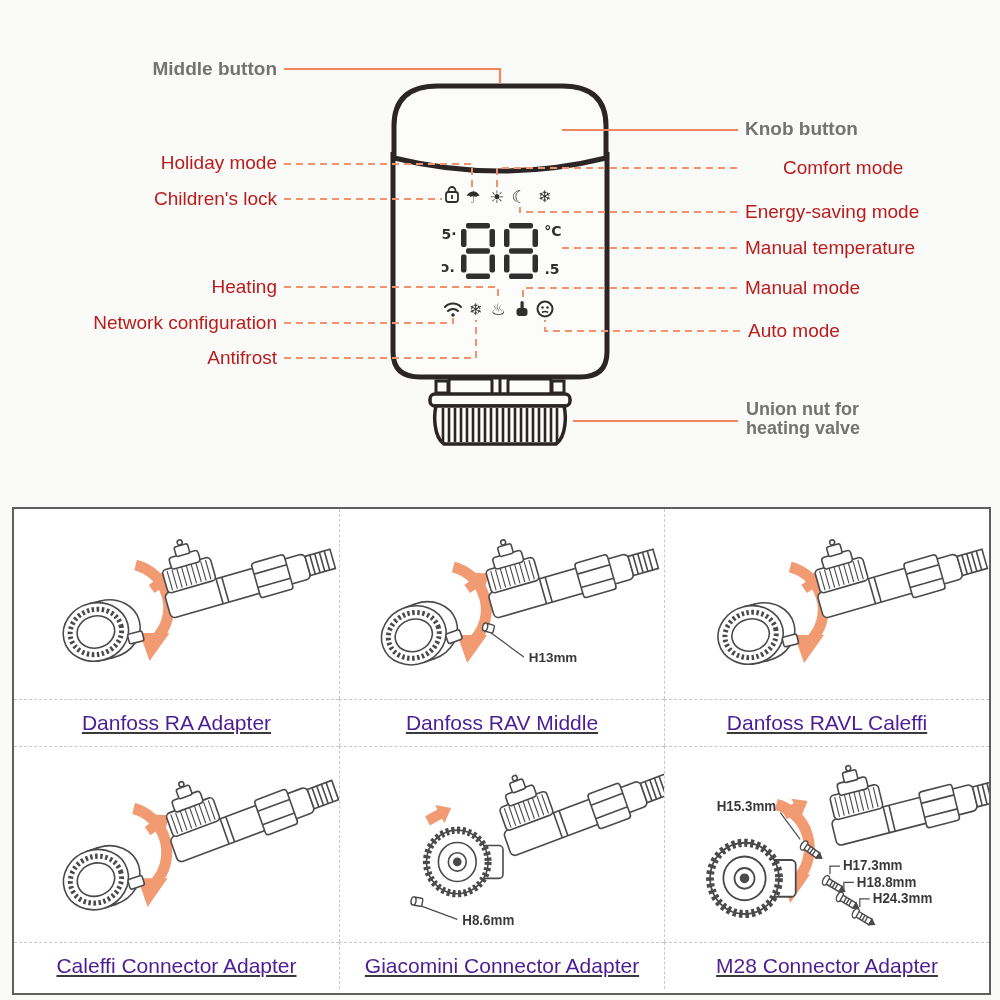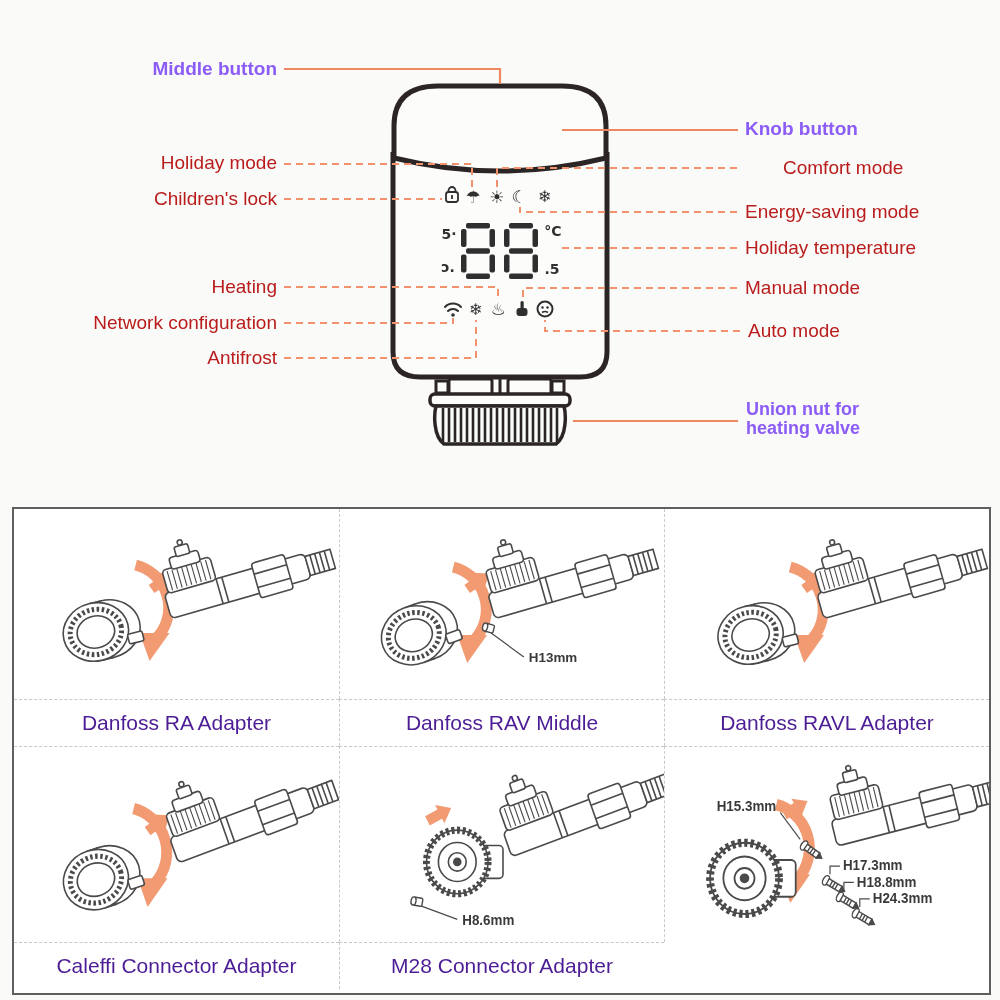--- a/index.html
+++ b/index.html
@@ -5,26 +5,26 @@
   html,body{margin:0;padding:0}
   body{
     width:1000px;height:1000px;position:relative;overflow:hidden;
     background:#FAFAF8;color:#3A3A3A;
     font-family:"Liberation Sans",sans-serif;
   }
   .top-section{position:absolute;left:0;top:0;width:1000px;height:503px}
   .top-section svg{position:absolute;left:0;top:0}
   .lbl{position:absolute;font-size:19px;line-height:22px;white-space:nowrap;color:#b91c1c}
   .lbl.left{text-align:right}
-  .accent{color:#8b5cf6;font-weight:700}
+  .accent{color:#737373;font-weight:700}
   .union-lbl{position:absolute;font-size:18px;line-height:19px;white-space:nowrap}
 
   .adapter-box{
     position:absolute;left:12px;top:507px;width:975px;height:484px;
-    border:2px solid #5F5F5F;background:#FFFFFF;box-sizing:content-box;
+    border:2px solid #5F5F5F;background:#FFFFFF;box-sizing:content-box;text-decoration:underline;
   }
   .grid{display:grid;width:100%;height:100%;
     grid-template-columns:1fr 1fr 1fr;
     grid-template-rows:190px 47px 196px 47px;}
   .bL{border-left:1.5px dashed #C9C9C9}
   .bT{border-top:1.5px dashed #C9C9C9}
   .cimg{position:relative;overflow:hidden}
   .cimg svg{position:absolute;left:0;top:0;width:100%;height:100%}
   .clab{display:flex;align-items:center;justify-content:center;font-size:21px;color:#4c1d95}
 
@@ -133,21 +133,21 @@
   <div class="lbl left accent" style="right:723px;top:58px">Middle button</div>
   <div class="lbl left" style="right:723px;top:152px">Holiday mode</div>
   <div class="lbl left" style="right:723px;top:188px">Children's lock</div>
   <div class="lbl left" style="right:723px;top:276px">Heating</div>
   <div class="lbl left" style="right:723px;top:312px">Network configuration</div>
   <div class="lbl left" style="right:723px;top:347px">Antifrost</div>
 
   <div class="lbl accent" style="left:745px;top:118px">Knob button</div>
   <div class="lbl" style="left:783px;top:157px">Comfort mode</div>
   <div class="lbl" style="left:745px;top:201px">Energy-saving mode</div>
-  <div class="lbl" style="left:745px;top:237px">Holiday temperature</div>
+  <div class="lbl" style="left:745px;top:237px">Manual temperature</div>
   <div class="lbl" style="left:745px;top:277px">Manual mode</div>
   <div class="lbl" style="left:748px;top:320px">Auto mode</div>
 
   <div class="union-lbl accent" style="left:746px;top:400px">
     <div>Union nut for</div>
     <div>heating valve</div>
   </div>
 </div>
 
 <svg width="0" height="0" style="position:absolute" aria-hidden="true">
@@ -235,21 +235,21 @@
       </svg>
     </div>
 
     <div class="clab bT">
         <span>Danfoss RA Adapter</span>
       </div>
     <div class="clab bT bL">
         <span>Danfoss RAV Middle</span>
       </div>
     <div class="clab bT bL">
-        <span>Danfoss RAVL Adapter</span>
+        <span>Danfoss RAVL Caleffi</span>
       </div>
 
     <div class="cimg bT">
       <svg viewBox="0 0 326 190" preserveAspectRatio="none">
         <use href="#arrC" transform="translate(128,102)"></use>
         <use href="#arrS" transform="translate(134,82) rotate(-35)"></use>
         <use href="#ring" transform="translate(86,128) rotate(-18)"></use>
         <use href="#valve" transform="translate(168,98) rotate(-20)"></use>
       </svg>
     </div>
@@ -283,17 +283,20 @@
         <text class="ann" x="179" y="120">H17.3mm</text>
         <text class="ann" x="193" y="136">H18.8mm</text>
         <text class="ann" x="209" y="152">H24.3mm</text>
       </svg>
     </div>
 
     <div class="clab bT">
         <span>Caleffi Connector Adapter</span>
       </div>
     <div class="clab bT bL">
+        <span>Giacomini Connector Adapter</span>
+      </div>
+    <div class="clab bT bL">
         <span>M28 Connector Adapter</span>
       </div>
 
   </div>
 </div>
 
 </body></html>

